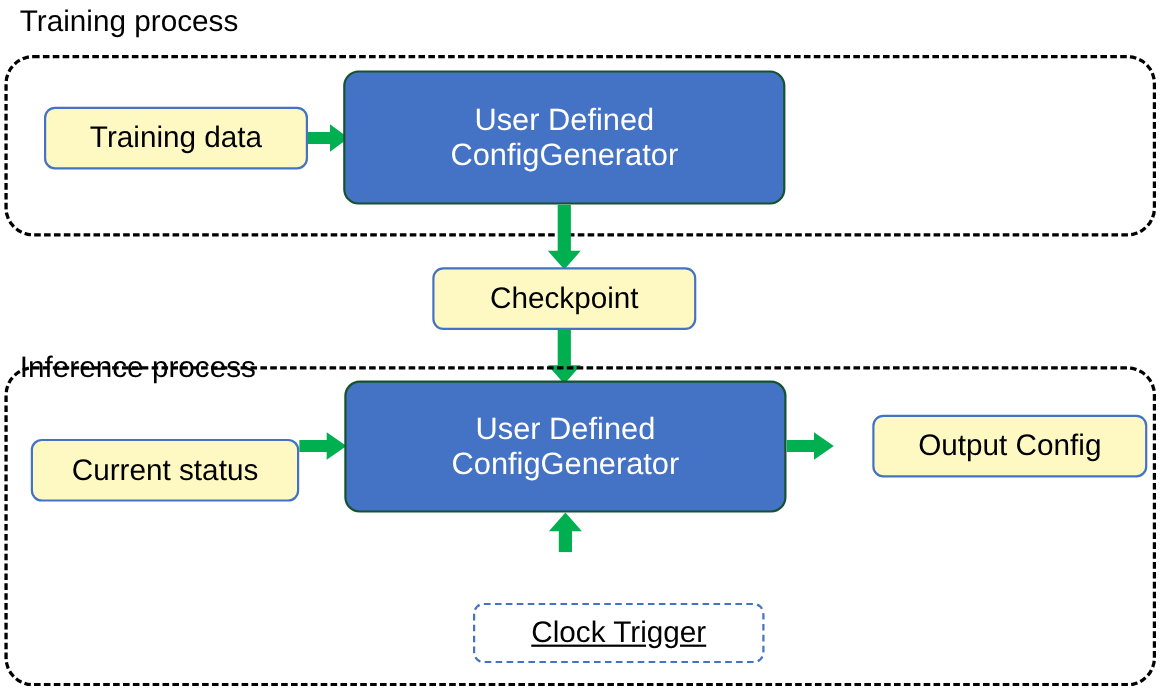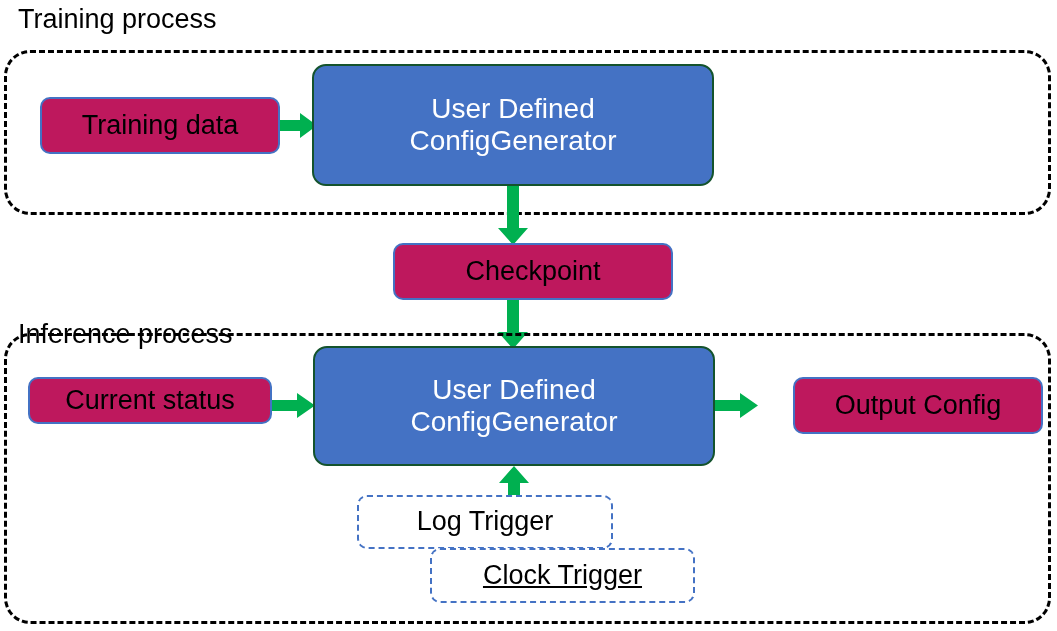--- a/index.html
+++ b/index.html
@@ -36,21 +36,21 @@
   .node {
     position: absolute;
     box-sizing: border-box;
     display: flex;
     align-items: center;
     justify-content: center;
     text-align: center;
     line-height: 1.15;
   }
   .node-white {
-    background: #be185d;
+    background: #fef9c3;
     border: 2px solid #4472C4;
     border-radius: 10px;
     color: #000000;
     font-size: 27px;
   }
   .node-blue {
     background: #4472C4;
     border: 2px solid #14532d;
     border-radius: 14px;
     color: #ffffff;
@@ -94,35 +94,35 @@
     <span class="node-text">User Defined</span>
     <span class="node-text">ConfigGenerator</span>
   </div>
 
   <div class="arrow" style="left:496px; top:186px;">
     <svg width="34" height="60" viewBox="0 0 34 60">
       <path d="M11 0 H23 V42 H32 L17 59 L2 42 H11 Z" fill="#00B050"></path>
     </svg>
   </div>
 
-  <div class="node node-white" style="left:393px; top:243px; width:280px; height:57px;">
+  <div class="node node-white" style="left:393px; top:243px; width:240px; height:57px;">
     <span class="node-text">Checkpoint</span>
   </div>
 
   <div class="arrow" style="left:496px; top:300px;">
     <svg width="34" height="50" viewBox="0 0 34 50">
       <path d="M11 0 H23 V32 H32 L17 49 L2 32 H11 Z" fill="#00B050"></path>
     </svg>
   </div>
 
   <div class="section-label" style="left:18px; top:286px;margin-top:35px;">Inference process</div>
 
   <div class="container-box" style="left:4px; top:333px; width:1047px; height:291px;"></div>
 
-  <div class="node node-white" style="left:28px; top:377px; width:244px; height:47px;">
+  <div class="node node-white" style="left:28px; top:399px; width:244px; height:57px;">
     <span class="node-text">Current status</span>
   </div>
 
   <div class="arrow" style="left:272px; top:390px;">
     <svg width="44" height="32" viewBox="0 0 44 32">
       <path d="M0 10 H25 V3 L43 15.5 L25 28 V21 H0 Z" fill="#00B050"></path>
     </svg>
   </div>
 
   <div class="node node-blue" style="left:313px; top:346px; width:402px; height:120px; flex-direction:column;">
@@ -139,21 +139,18 @@
   <div class="node node-white" style="left:757px; top:377px; width:250px; height:57px;margin-left:36px;">
     <span class="node-text">Output Config</span>
   </div>
 
   <div class="arrow" style="left:497px; top:466px;">
     <svg width="34" height="36" viewBox="0 0 34 36">
       <path d="M17 0 L32 17 H23 V36 H11 V17 H2 Z" fill="#00B050"></path>
     </svg>
   </div>
 
-  <div class="node node-dashed" style="left:357px; top:495px; width:256px; height:54px; z-index:2;">
-    <span class="node-text">Log Trigger</span>
-  </div>
 
   <div class="node node-dashed" style="left:430px; top:548px; width:265px; height:55px; z-index:3;text-decoration:underline;">
     <span class="node-text">Clock Trigger</span>
   </div>
 
 </div>
 
 </body></html>

